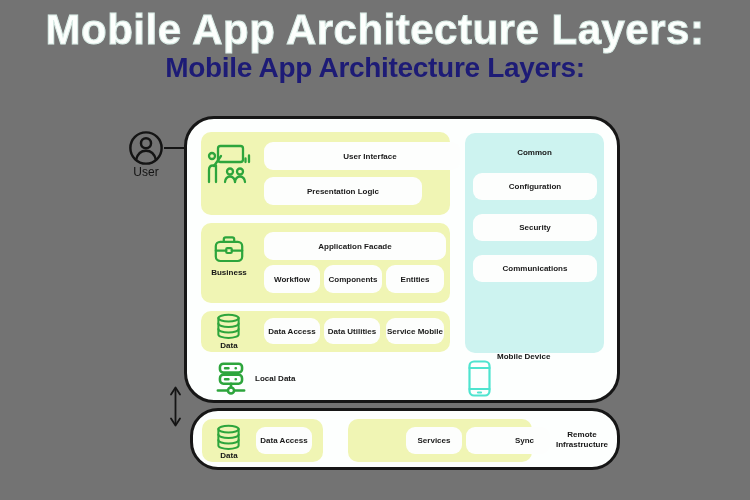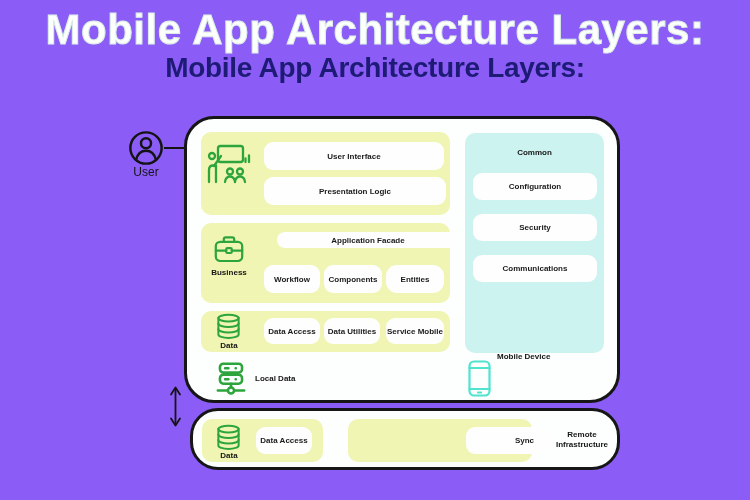--- a/index.html
+++ b/index.html
@@ -1,18 +1,18 @@
 <!DOCTYPE html>
 <html><head>
 <meta charset="utf-8">
 <style>
   html,body { margin:0; padding:0; }
   #canvas {
     position:relative; width:750px; height:500px;
-    background:#8b5cf6; overflow:hidden;
+    background:#737373; overflow:hidden;
     font-family:"Liberation Sans", sans-serif;
     color:#161616;
   }
   .abs { position:absolute; }
   .ghost-title {
     position:absolute; top:7px; left:0; width:750px; text-align:center;
     font-size:42px; font-weight:bold; line-height:1.1;
     color:#fdfffd; -webkit-text-stroke:1px #d9ece6; letter-spacing:0.5px;
     white-space:nowrap;
   }
@@ -79,35 +79,35 @@
     <circle cx="6" cy="12" r="3"></circle>
     <path d="M3 38 V26 q0 -4.5 4 -4.5 h3 V38"></path>
     <path d="M8 22 L15 12"></path>
     <path d="M39.5 18 v-3.5 M43 18 v-6.5"></path>
     <circle cx="24" cy="27.5" r="3"></circle>
     <path d="M19 38 a5 5.5 0 0 1 10 0"></path>
     <circle cx="34" cy="27.5" r="3"></circle>
     <path d="M29 38 a5 5.5 0 0 1 10 0"></path>
   </svg>
   <div class="sec-label" style="left:201px; top:189px; width:56px;margin-top:48px;">Presentation</div>
-  <div class="pill" style="left:264px; top:142px; width:180px; height:28px;">User Interface</div>
-  <div class="pill" style="left:264px; top:177px; width:182px; height:28px;">Presentation Logic</div>
+  <div class="pill" style="left:264px; top:142px; width:180px; height:28px;padding-left:16px;">User Interface</div>
+  <div class="pill" style="left:264px; top:177px; width:158px; height:28px;">Presentation Logic</div>
 
   <div class="section yellow" style="left:201px; top:223px; width:249px; height:80px;"></div>
   <svg class="abs" style="left:213px; top:233px;" width="32" height="32" viewBox="0 0 40 38" fill="none" stroke="#2da53c" stroke-width="2.8" stroke-linecap="round" stroke-linejoin="round">
     <path d="M13.5 10 V7 a2.5 2.5 0 0 1 2.5 -2.5 h8 a2.5 2.5 0 0 1 2.5 2.5 V10"></path>
     <rect x="3.5" y="10" width="33" height="24" rx="5.5"></rect>
     <path d="M3.5 21 h13 M23.5 21 h13"></path>
     <rect x="16.5" y="18" width="7" height="6" rx="1.5"></rect>
   </svg>
   <div class="sec-label" style="left:201px; top:268px; width:56px;">Business</div>
-  <div class="pill" style="left:277px; top:232px; width:182px; height:16px;">Application Facade</div>
+  <div class="pill" style="left:264px; top:232px; width:182px; height:28px;">Application Facade</div>
   <div class="pill" style="left:324px; top:265px; width:58px; height:28px;">Components</div>
   <div class="pill" style="left:264px; top:265px; width:56px; height:28px;">Workflow</div>
-  <div class="pill" style="left:386px; top:265px; width:58px; height:28px;border-radius:11px;">Entities</div>
+  <div class="pill" style="left:386px; top:265px; width:58px; height:28px;">Entities</div>
 
   <div class="section yellow" style="left:201px; top:311px; width:249px; height:41px;"></div>
   <svg class="abs" style="left:214px; top:313px;" width="29" height="27" viewBox="0 0 34 32" fill="none" stroke="#2da53c" stroke-width="2.4" stroke-linecap="round">
     <ellipse cx="17" cy="6" rx="12" ry="4"></ellipse>
     <path d="M5 6 V25.5 a12 4 0 0 0 24 0 V6"></path>
     <path d="M5 12.5 a12 4 0 0 0 24 0"></path>
     <path d="M5 19 a12 4 0 0 0 24 0"></path>
   </svg>
   <div class="sec-label" style="left:201px; top:341px; width:56px;">Data</div>
   <div class="pill" style="left:264px; top:318px; width:56px; height:26px;">Data Access</div>
@@ -150,17 +150,18 @@
   <svg class="abs" style="left:214px; top:424px;" width="29" height="27" viewBox="0 0 34 32" fill="none" stroke="#2da53c" stroke-width="2.4" stroke-linecap="round">
     <ellipse cx="17" cy="6" rx="12" ry="4"></ellipse>
     <path d="M5 6 V25.5 a12 4 0 0 0 24 0 V6"></path>
     <path d="M5 12.5 a12 4 0 0 0 24 0"></path>
     <path d="M5 19 a12 4 0 0 0 24 0"></path>
   </svg>
   <div class="sec-label" style="left:202px; top:451px; width:54px;">Data</div>
   <div class="pill" style="left:256px; top:427px; width:56px; height:27px;">Data Access</div>
 
   <div class="section yellow" style="left:348px; top:419px; width:184px; height:43px;"></div>
+  <div class="pill" style="left:406px; top:427px; width:56px; height:27px;">Services</div>
   <div class="pill" style="left:466px; top:427px; width:51px; height:27px;padding-left:33px;">Sync</div>
 
   <div class="remote-label" style="left:548px; top:430px; width:68px;">Remote Infrastructure</div>
 
 </div>
 
 </body></html>

